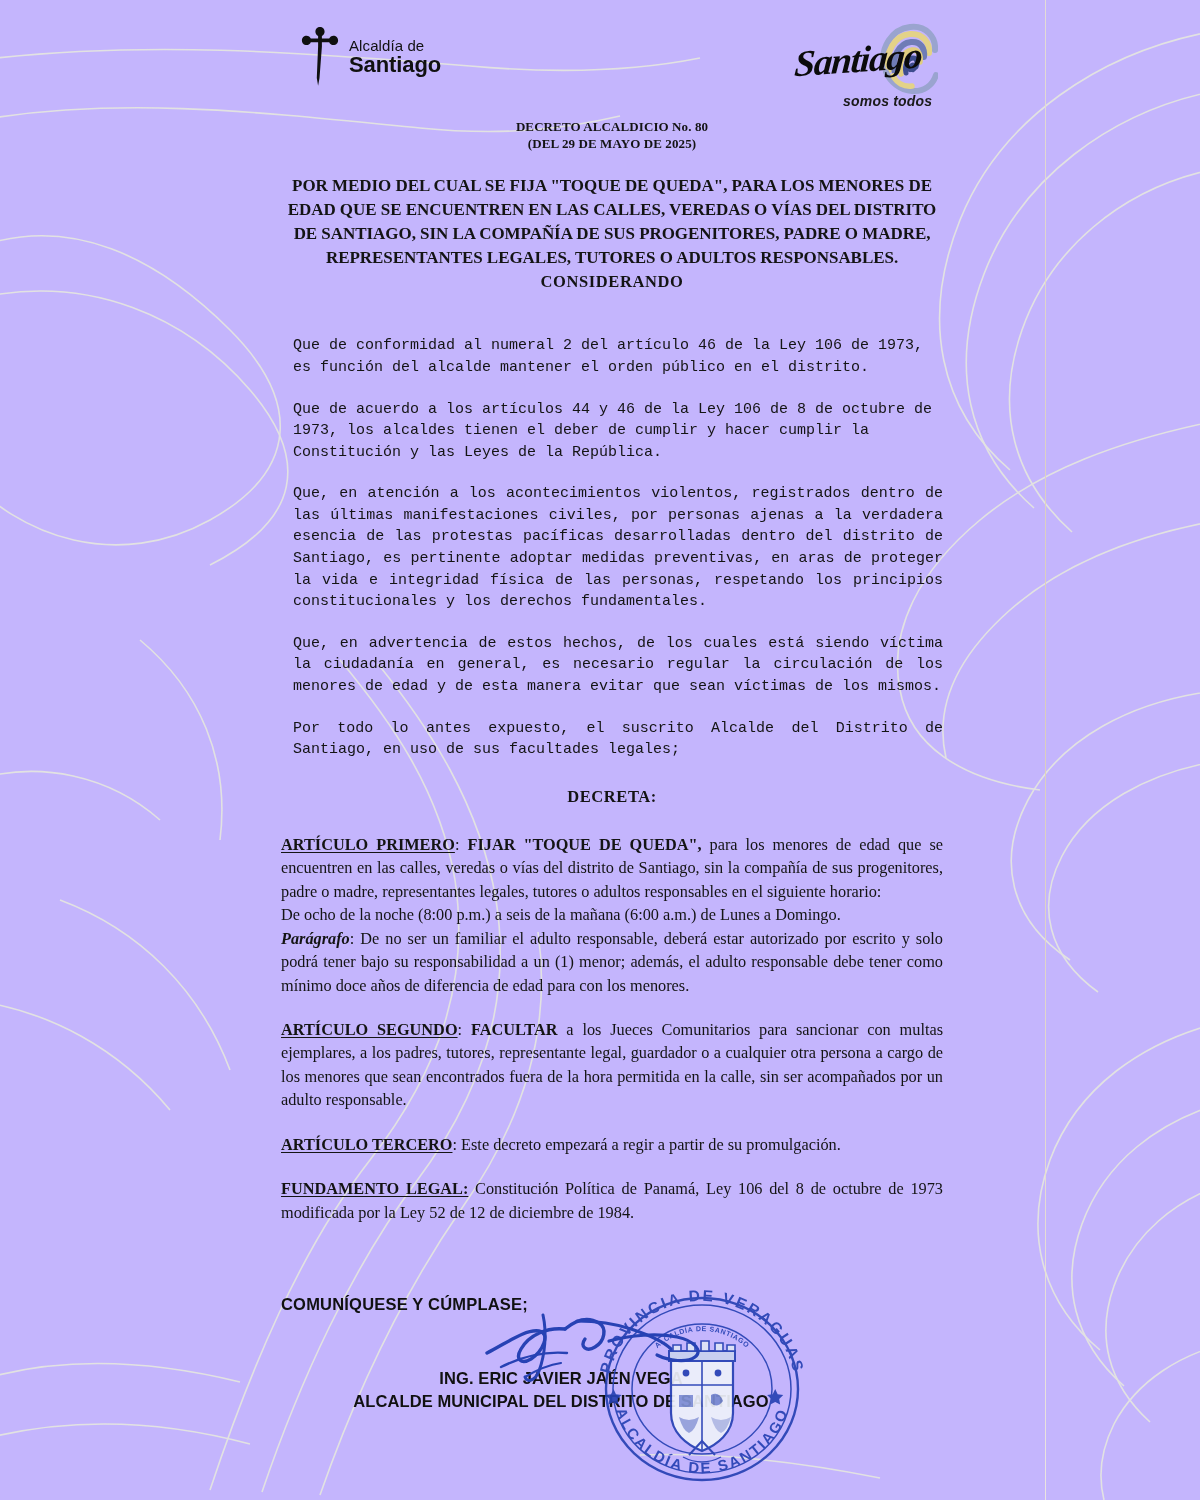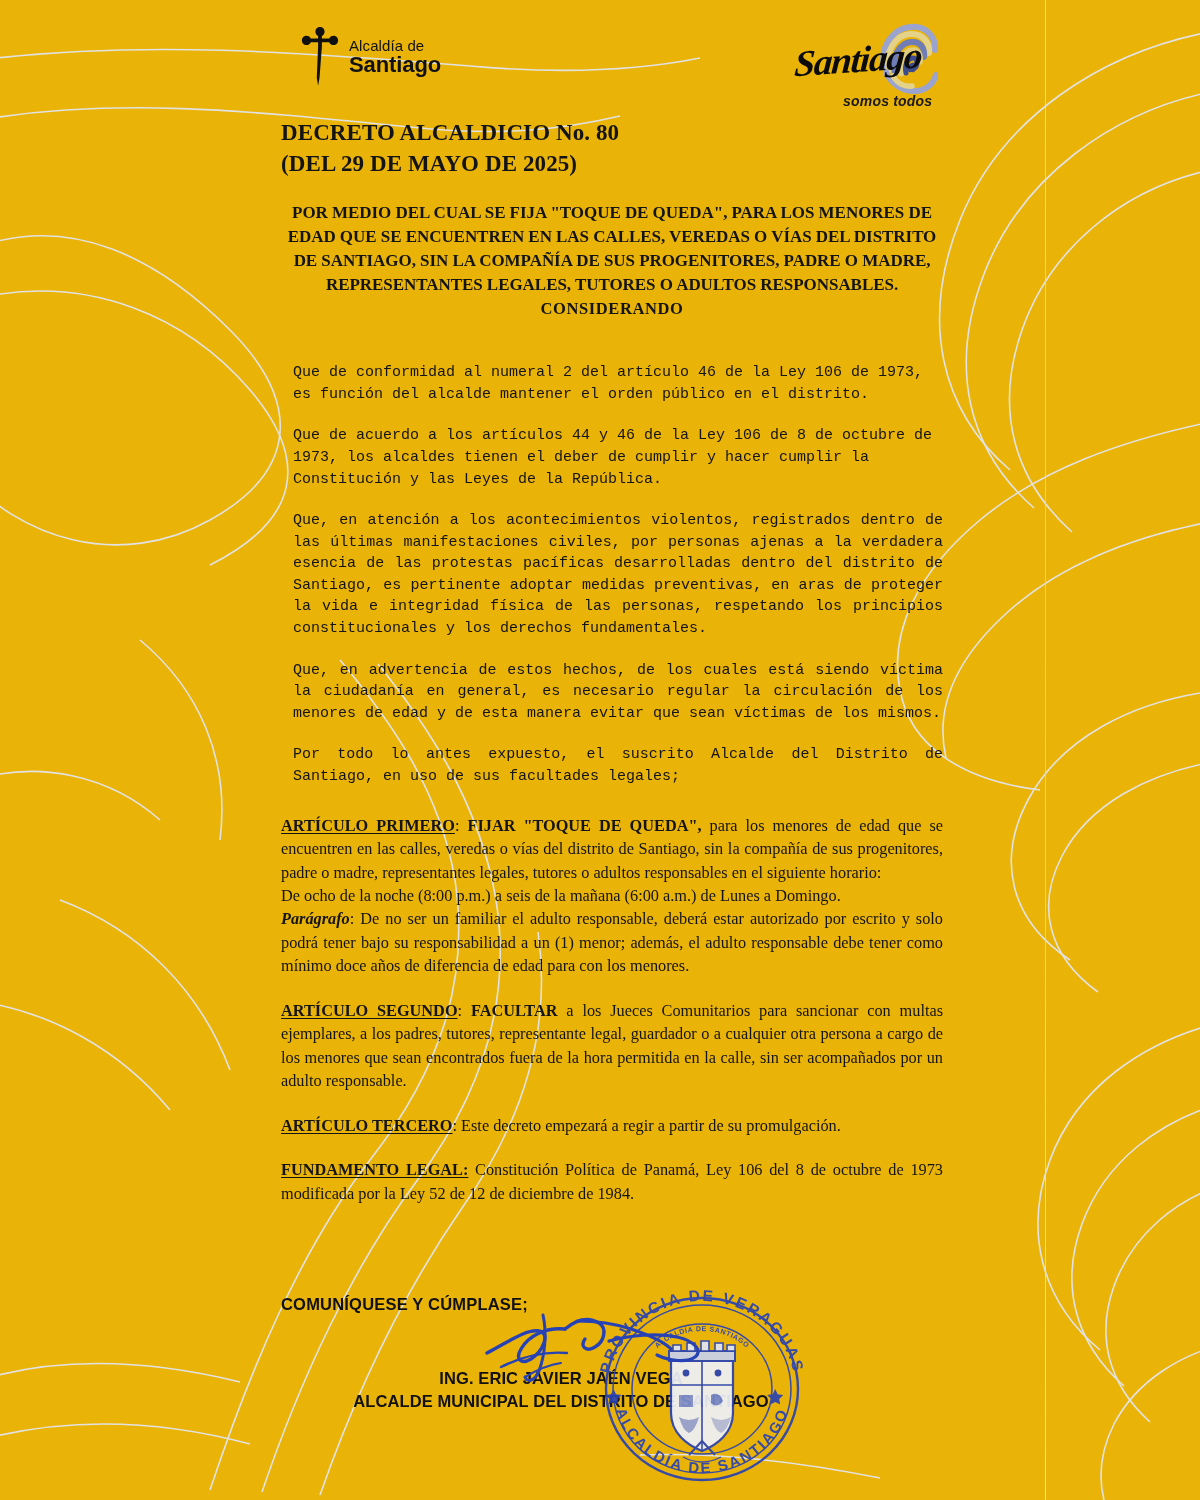--- a/index.html
+++ b/index.html
@@ -6,21 +6,21 @@
   html, body {
     margin: 0;
     padding: 0;
     background: #ffffff;
   }
   .page {
     position: relative;
     width: 1200px;
     height: 1500px;
     overflow: hidden;
-    background: #eab308;
+    background: #c4b5fd;
     font-family: "Liberation Serif", "DejaVu Serif", serif;
     color: #141414;
   }
 
   
   .watermark {
     position: absolute;
     inset: 0;
     z-index: 0;
     pointer-events: none;
@@ -104,23 +104,23 @@
 
   
   .doc {
     position: absolute;
     top: 118px;
     left: 281px;
     width: 662px;
   }
 
   .decree-title {
-    text-align: left;
-    font-weight: 700;
-    font-size: 23px;
+    text-align: center;
+    font-weight: 700;
+    font-size: 13px;
     line-height: 1.34;
     letter-spacing: .1px;
   }
 
   .decree-subject {
     margin-top: 21px;
     text-align: center;
     font-weight: 700;
     font-size: 17px;
     line-height: 1.42;
@@ -293,20 +293,21 @@
       <div class="centered-heading considerando-heading">CONSIDERANDO</div>
 
       <div class="considerandos">
         <p class="para">Que de conformidad al numeral 2 del artículo 46 de la Ley 106 de 1973, es función del alcalde mantener el orden público en el distrito.</p>
         <p class="para">Que de acuerdo a los artículos 44 y 46 de la Ley 106 de 8 de octubre de 1973, los alcaldes tienen el deber de cumplir y hacer cumplir la Constitución y las Leyes de la República.</p>
         <p class="para">Que, en atención a los acontecimientos violentos, registrados dentro de las últimas manifestaciones civiles, por personas ajenas a la verdadera esencia de las protestas pacíficas desarrolladas dentro del distrito de Santiago, es pertinente adoptar medidas preventivas, en aras de proteger la vida e integridad física de las personas, respetando los principios constitucionales y los derechos fundamentales.</p>
         <p class="para">Que, en advertencia de estos hechos, de los cuales está siendo víctima la ciudadanía en general, es necesario regular la circulación de los menores de edad y de esta manera evitar que sean víctimas de los mismos.</p>
         <p class="para">Por todo lo antes expuesto, el suscrito Alcalde del Distrito de Santiago, en uso de sus facultades legales;</p>
       </div>
 
+      <div class="centered-heading decreta-heading">DECRETA:</div>
 
       <div class="articles">
 
         <p class="art tight">
           <span class="art-label">ARTÍCULO PRIMERO</span><span>:</span>
           <span class="art-strong">FIJAR "TOQUE DE QUEDA",</span><span> para los menores de edad que se encuentren en las calles, veredas o vías del distrito de Santiago, sin la compañía de sus progenitores, padre o madre, representantes legales, tutores o adultos responsables en el siguiente horario:</span>
         </p>
         <p class="art tight" style="text-align:left">De ocho de la noche (8:00 p.m.) a seis de la mañana (6:00 a.m.) de Lunes a Domingo.</p>
         <p class="art">
           <span class="para-label">Parágrafo</span><span>: De no ser un familiar el adulto responsable, deberá estar autorizado por escrito y solo podrá tener bajo su responsabilidad a un (1) menor; además, el adulto responsable debe tener como mínimo doce años de diferencia de edad para con los menores.</span>

